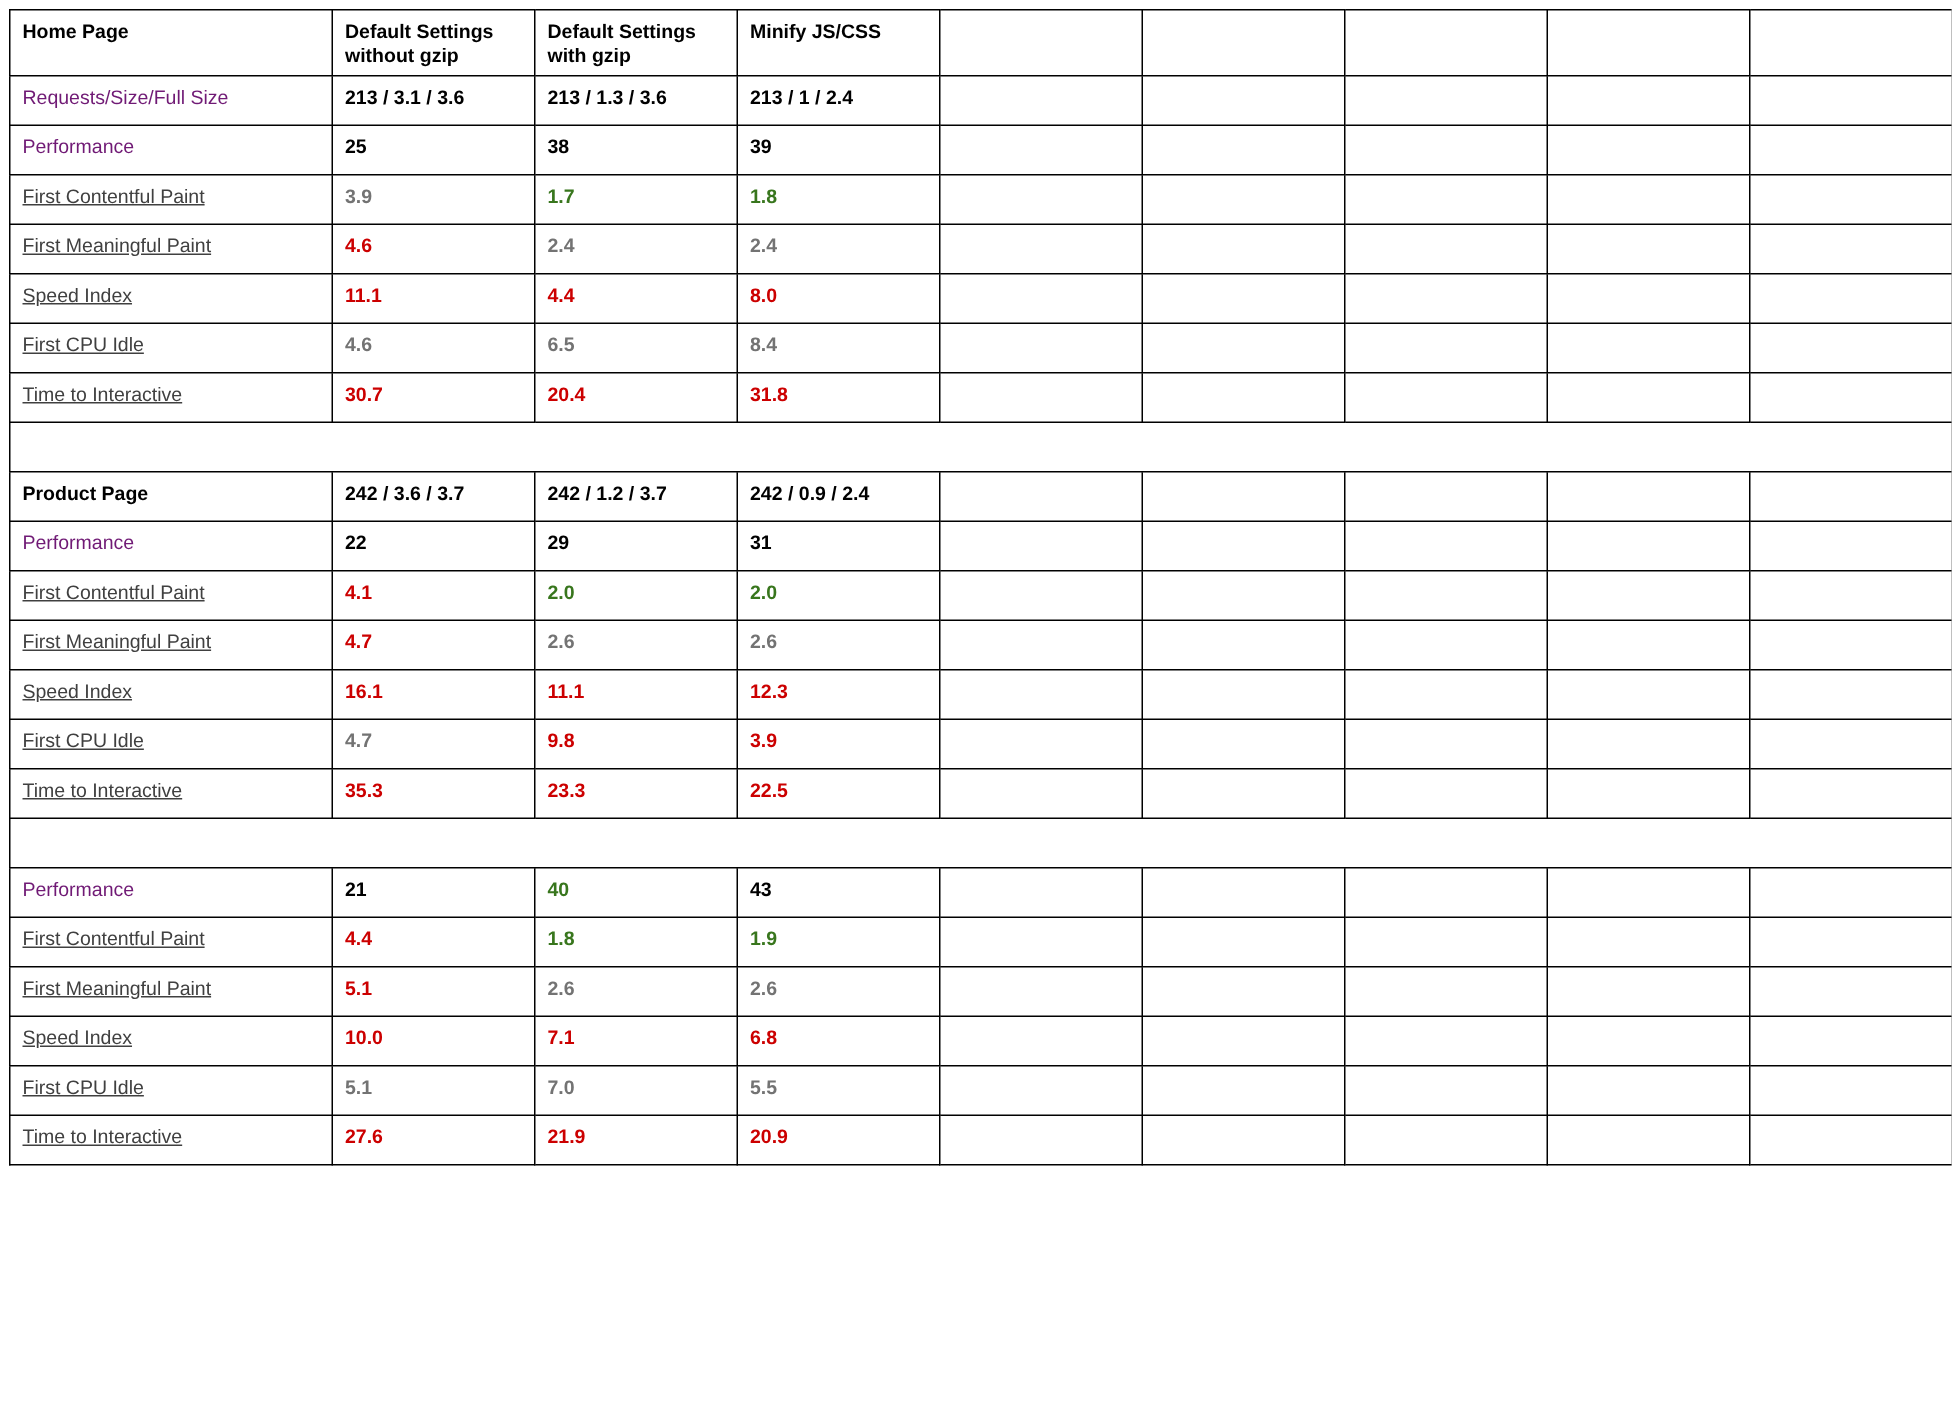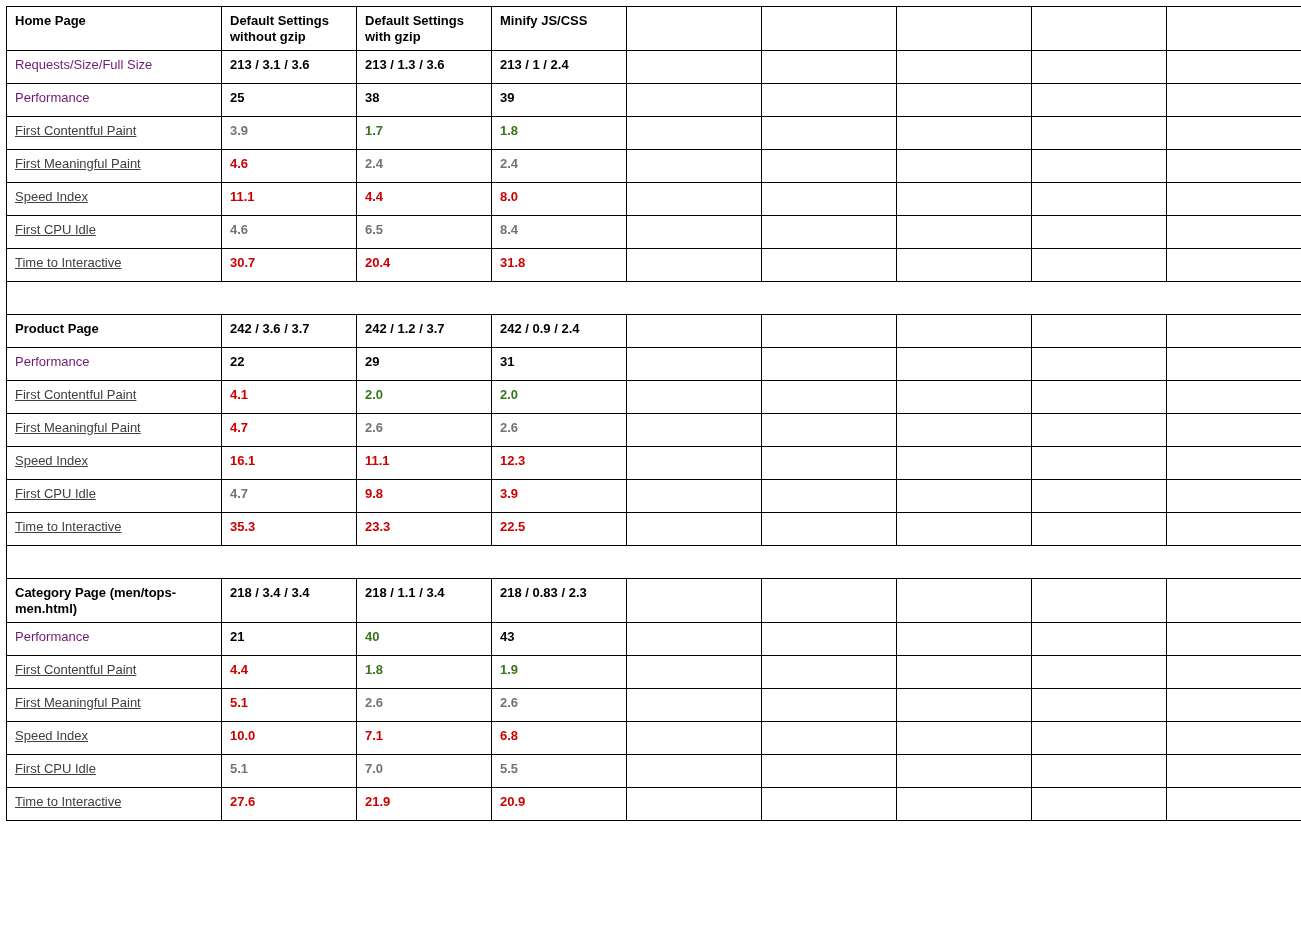--- a/index.html
+++ b/index.html
@@ -244,31 +244,20 @@
           <td></td>
           <td></td>
           <td></td>
   </tr>
 
   <tr>
           <td class="spacer" colspan="9"></td>
         </tr>
 
   <tr>
-    <td class="hdr">Category Page (men/tops-men.html)</td>
-    <td class="bold">218 / 3.4 / 3.4</td>
-    <td class="bold">218 / 1.1 / 3.4</td>
-    <td class="bold">218 / 0.83 / 2.3</td>
-    <td></td>
-          <td></td>
-          <td></td>
-          <td></td>
-          <td></td>
-  </tr>
-  <tr>
     <td class="plain">Performance</td>
     <td class="bold">21</td>
     <td class="green">40</td>
     <td class="bold">43</td>
     <td></td>
           <td></td>
           <td></td>
           <td></td>
           <td></td>
   </tr>

